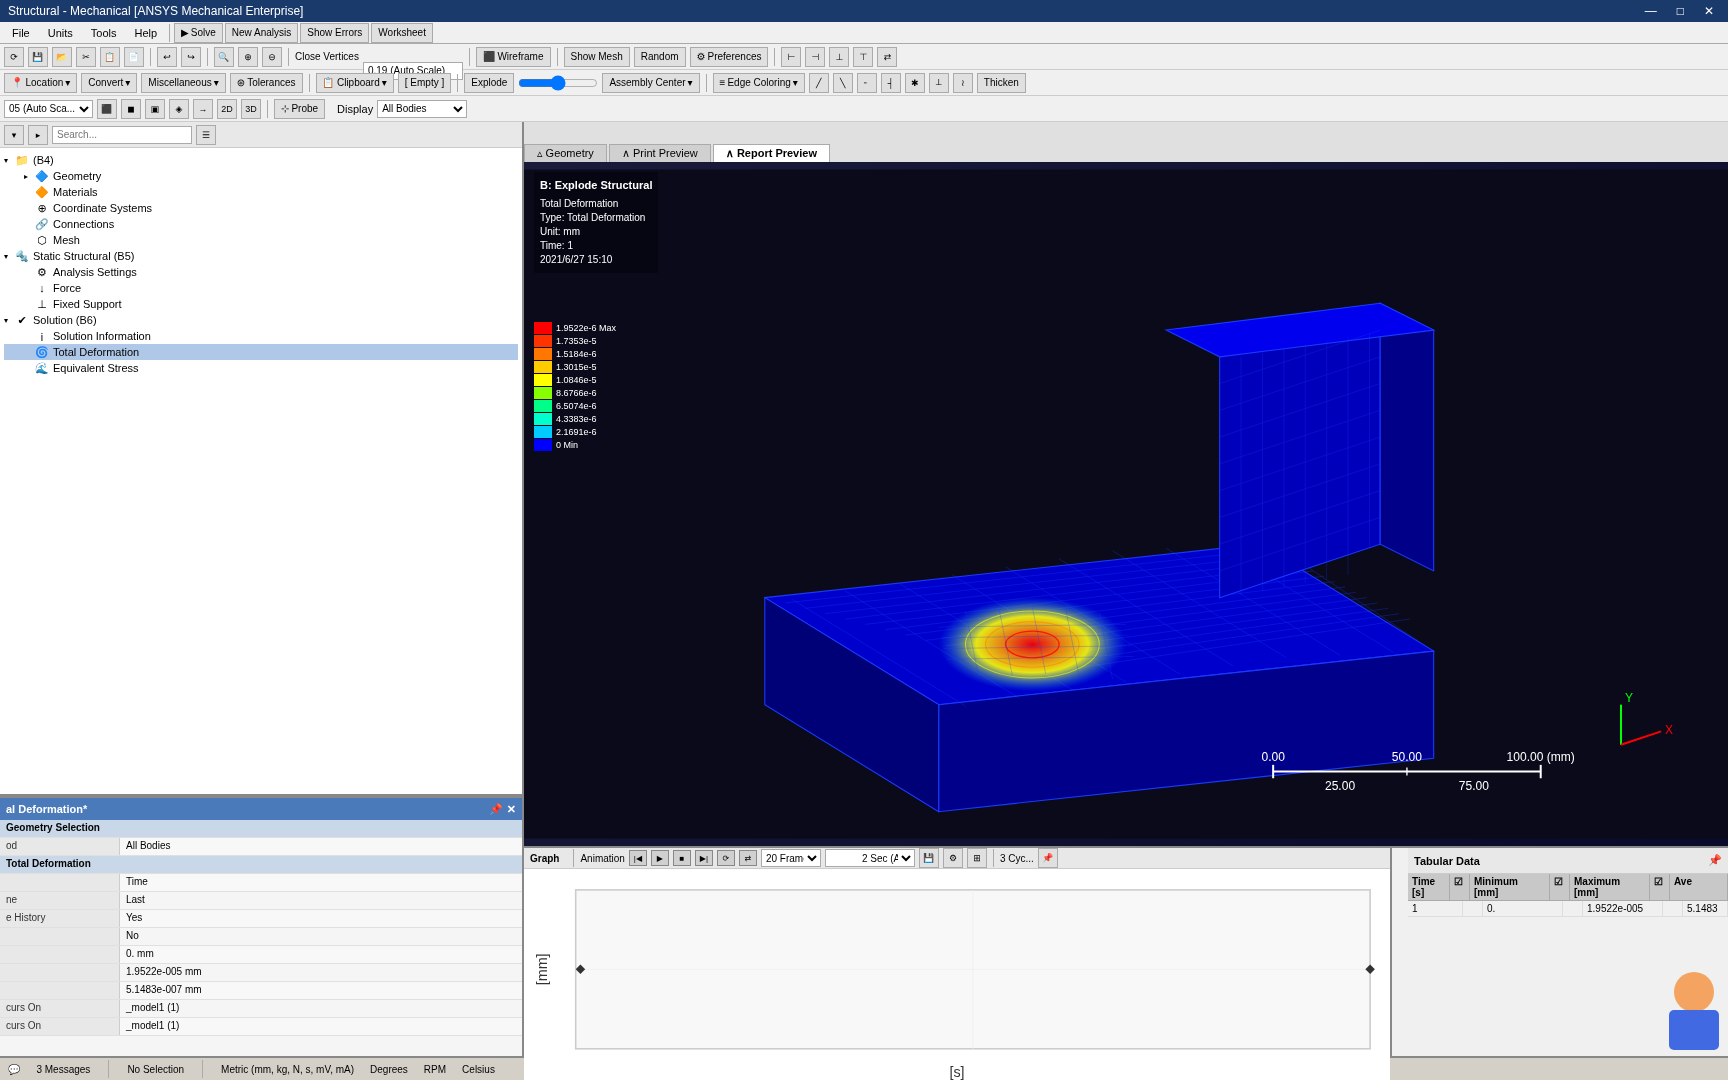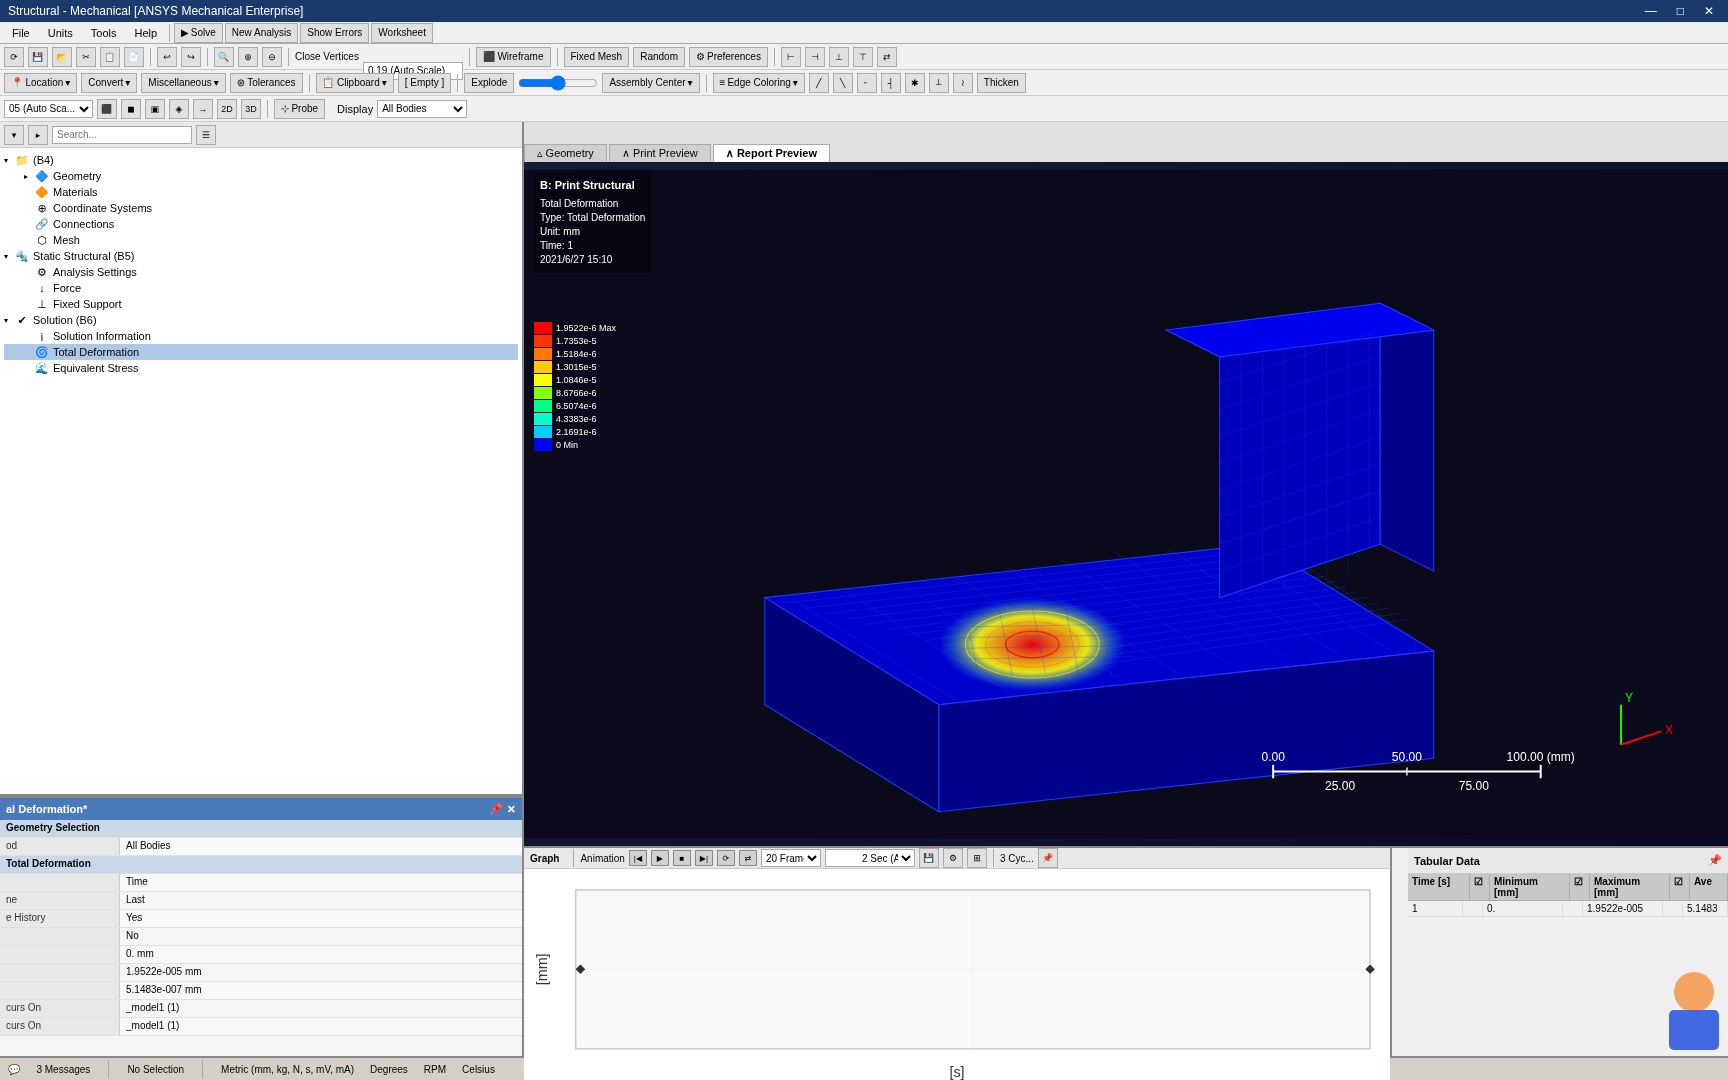--- a/index.html
+++ b/index.html
@@ -418,21 +418,21 @@
   <div class="toolbar-sep"></div>
   <span style="font-size:10px;">Close Vertices</span>
   <input class="toolbar-input" style="width: 100px; margin-top: 28px;" value="0.19 (Auto Scale)">
   <div class="toolbar-sep"></div>
   <button class="toolbar-btn">
     <span>⬛</span>
     <span>Wireframe</span>
   </button>
   <div class="toolbar-sep"></div>
   <button class="toolbar-btn">
-    <span>Fixed Mesh</span>
+    <span>Show Mesh</span>
   </button>
   <button class="toolbar-btn">
     <span>Random</span>
   </button>
   <button class="toolbar-btn">
     <span>⚙</span>
     <span>Preferences</span>
   </button>
   <div class="toolbar-sep"></div>
   <button class="icon-btn">⊢</button>
@@ -670,21 +670,21 @@
 
     <div id="viewport-tabs">
       <div class="vp-tab">▵ Geometry</div>
       <div class="vp-tab">∧ Print Preview</div>
       <div class="vp-tab active">∧ Report Preview</div>
     </div>
 
     <div id="viewport">
       
       <div id="legend">
-        <div class="legend-title">B: Print Structural</div>
+        <div class="legend-title">B: Explode Structural</div>
         <div>Total Deformation</div>
         <div>Type: Total Deformation</div>
         <div>Unit: mm</div>
         <div>Time: 1</div>
         <div>2021/6/27 15:10</div>
       </div>
 
       
       <div id="colorbar">
         <div class="colorbar-row">
@@ -897,21 +897,21 @@
         </div>
 
       </div>
 
       <div id="tabular-area">
         <div class="tabular-header">
           <span>Tabular Data</span>
           <span style="margin-left:auto;">📌</span>
         </div>
         <div class="tabular-col-header">
-          <div class="tabular-col" style="width:62px;">Time [s]</div>
+          <div class="tabular-col" style="width:42px;">Time [s]</div>
           <div class="tabular-col" style="width:20px;">☑</div>
           <div class="tabular-col" style="width:80px;">Minimum [mm]</div>
           <div class="tabular-col" style="width:20px;">☑</div>
           <div class="tabular-col" style="width:80px;">Maximum [mm]</div>
           <div class="tabular-col" style="width:20px;">☑</div>
           <div class="tabular-col" style="flex:1;">Ave</div>
         </div>
         <div class="tabular-row">
           <div class="tabular-cell" style="width:55px;">1</div>
           <div class="tabular-cell" style="width:20px;"></div>

